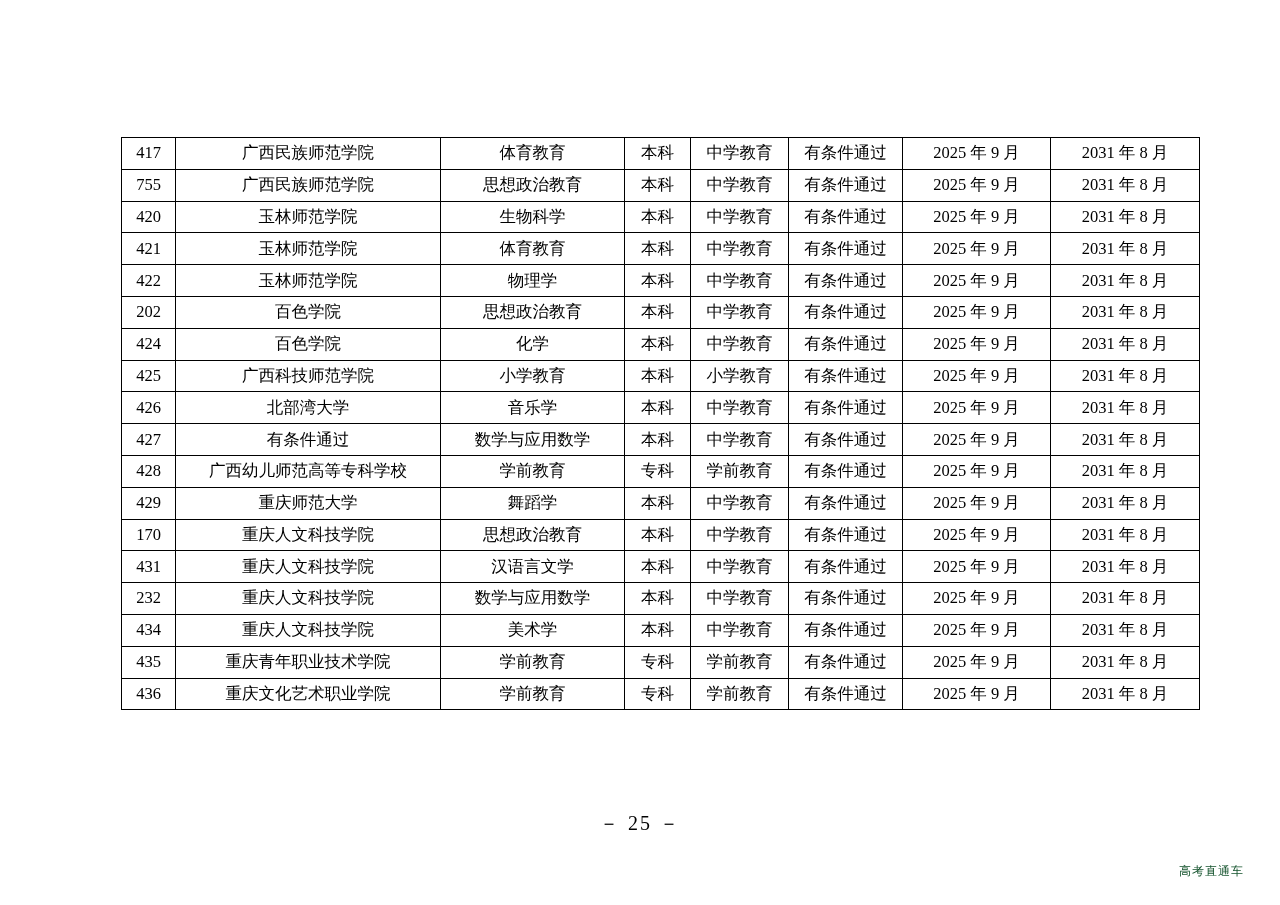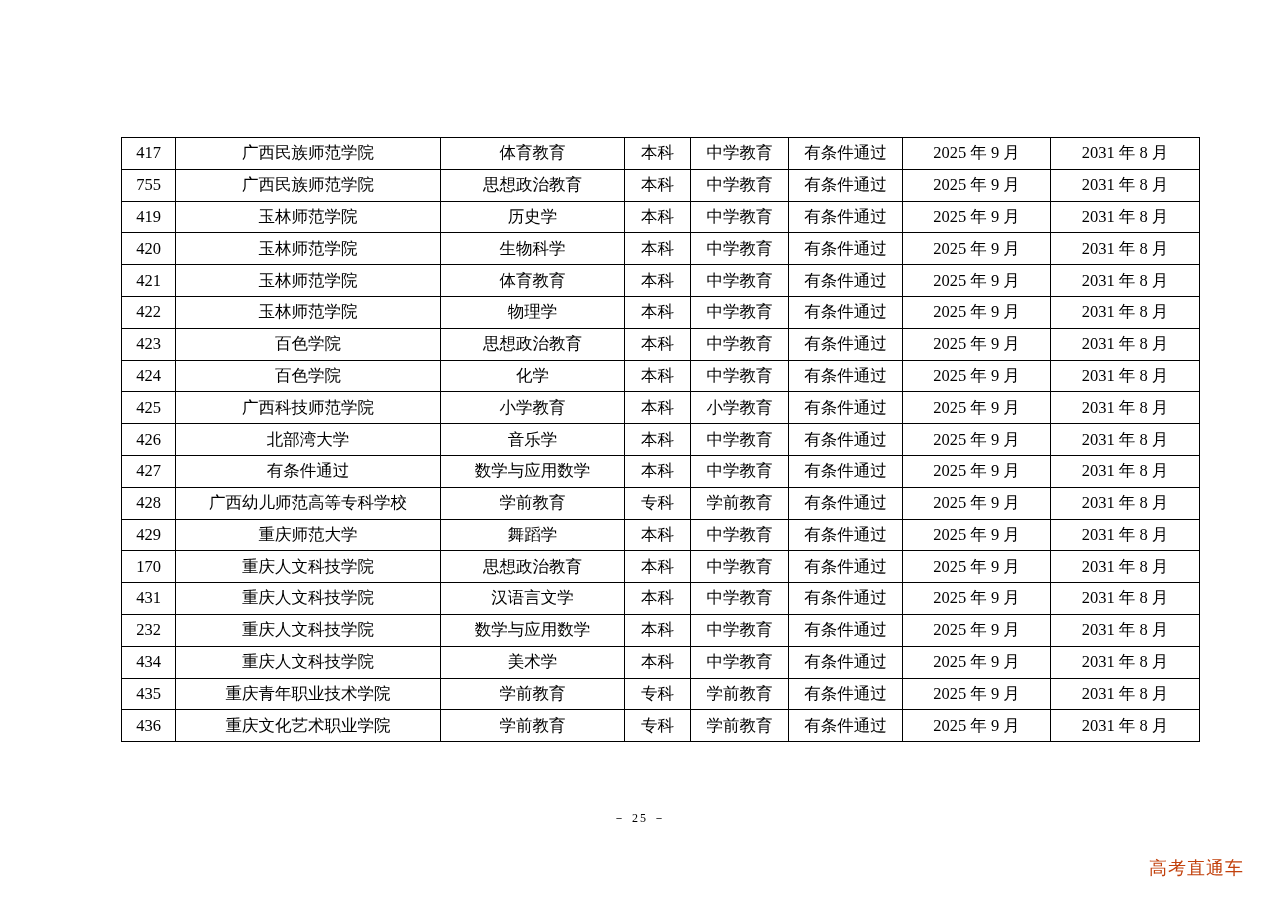--- a/index.html
+++ b/index.html
@@ -55,30 +55,30 @@
   col.c-result { width: 114px; }
   col.c-from { width: 148px; }
   col.c-to { width: 149px; }
 
   .page-number {
     position: absolute;
     left: 0;
     top: 810px;
     width: 1280px;
     text-align: center;
-    font-size: 12px;
+    font-size: 20px;
     letter-spacing: 2px;
     font-family: "Liberation Serif", "DejaVu Serif", serif;
   }
   .watermark {
     position: absolute;
     right: 36px;
     bottom: 25px;
-    font-size: 18px;
-    color: #c2410c;
+    font-size: 12px;
+    color: #14532d;
     font-family: Liberation Sans, sans-serif;
     letter-spacing: 1px;
   }
 </style>
 </head>
 <body>
 
 <div class="page">
 
   <div class="table-wrap">
@@ -108,30 +108,20 @@
             <td>755</td>
             <td>广西民族师范学院</td>
             <td>思想政治教育</td>
             <td>本科</td>
             <td>中学教育</td>
             <td>有条件通过</td>
             <td>2025 年 9 月</td>
             <td>2031 年 8 月</td>
           </tr>
           <tr>
-            <td>419</td>
-            <td>玉林师范学院</td>
-            <td>历史学</td>
-            <td>本科</td>
-            <td>中学教育</td>
-            <td>有条件通过</td>
-            <td>2025 年 9 月</td>
-            <td>2031 年 8 月</td>
-          </tr>
-          <tr>
             <td>420</td>
             <td>玉林师范学院</td>
             <td>生物科学</td>
             <td>本科</td>
             <td>中学教育</td>
             <td>有条件通过</td>
             <td>2025 年 9 月</td>
             <td>2031 年 8 月</td>
           </tr>
           <tr>
@@ -148,21 +138,21 @@
             <td>422</td>
             <td>玉林师范学院</td>
             <td>物理学</td>
             <td>本科</td>
             <td>中学教育</td>
             <td>有条件通过</td>
             <td>2025 年 9 月</td>
             <td>2031 年 8 月</td>
           </tr>
           <tr>
-            <td>423</td>
+            <td>202</td>
             <td>百色学院</td>
             <td>思想政治教育</td>
             <td>本科</td>
             <td>中学教育</td>
             <td>有条件通过</td>
             <td>2025 年 9 月</td>
             <td>2031 年 8 月</td>
           </tr>
           <tr>
             <td>424</td>

